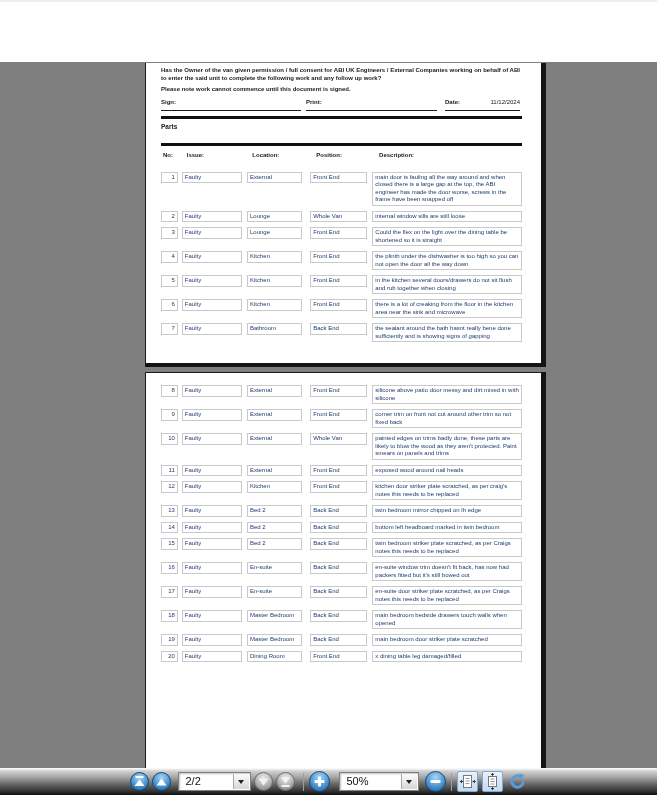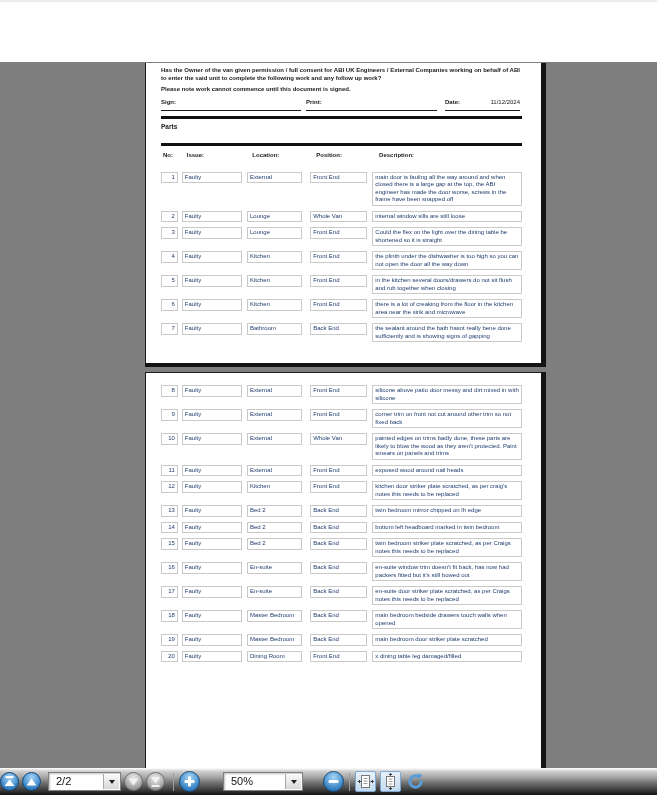--- a/index.html
+++ b/index.html
@@ -44,32 +44,32 @@
   .c-issue{width:61px;margin-right:5px;}
   .c-loc{width:56px;margin-right:8px;}
   .c-pos{width:58px;margin-right:5px;}
   .c-desc{width:152px;}
   .head-row span{border:none;background:transparent;color:#1a1a1a;padding:0 2px;min-height:0;}
   .head-row .c-no{text-align:left;}
 
   
   .toolbar{position:absolute;left:0;top:768px;width:657px;height:27px;
     background:linear-gradient(180deg,#ffffff 0%,#cfcfcf 12%,#a6a6a6 34%,#6f6f6f 56%,#3a3a3a 82%,#121212 100%);
-    display:flex;align-items:center;box-sizing:border-box;}
+    display:flex;align-items:center;box-sizing:border-box;justify-content:center;}
   .tb-btn{width:19px;height:19px;border-radius:50%;flex:0 0 auto;
     border:1px solid #15497c;box-sizing:border-box;margin-right:3px;
     background:radial-gradient(circle at 50% 28%,#a8d5f6 0%,#5da0d8 45%,#2f7cbd 75%,#256aa6 100%);
     display:flex;align-items:center;justify-content:center;padding:0;cursor:pointer;}
   .tb-btn.disabled{border-color:#6f6f6f;
     background:radial-gradient(circle at 50% 28%,#e9e9e9 0%,#bdbdbd 45%,#8f8f8f 80%);}
   .tb-btn svg{display:block;}
   .dropdown{position:relative;height:19px;background:#ffffff;border:1px solid #808080;
     box-sizing:border-box;box-shadow:inset 1px 1px 2px rgba(0,0,0,.25);flex:0 0 auto;}
   .dd-page{width:73px;margin:0 3px 0 4px;}
-  .dd-zoom{width:80px;margin:0 20px;text-decoration:underline;}
+  .dd-zoom{width:80px;margin:0 6px;text-decoration:underline;}
   .dd-text{position:absolute;left:7px;top:0;line-height:17px;font-size:11px;color:#111;}
   .dd-arrow{position:absolute;right:1px;top:1px;bottom:1px;width:15px;
     background:linear-gradient(#fbfbfb,#d7d7d7);border-left:1px solid #a8a8a8;
     display:flex;align-items:center;justify-content:center;cursor:pointer;}
   .dd-arrow:after{content:"";width:0;height:0;border-left:3px solid transparent;
     border-right:3px solid transparent;border-top:4px solid #222;}
   .tb-sep{width:1px;height:18px;background:#9d9d9d;margin:0 5px;flex:0 0 auto;}
   .fit-btn{width:21px;height:21px;box-sizing:border-box;border:1px solid #7fa9d2;
     border-radius:2px;background:linear-gradient(#e9f2fb,#c2daf0);margin-right:4px;
     display:flex;align-items:center;justify-content:center;padding:0;cursor:pointer;flex:0 0 auto;}

